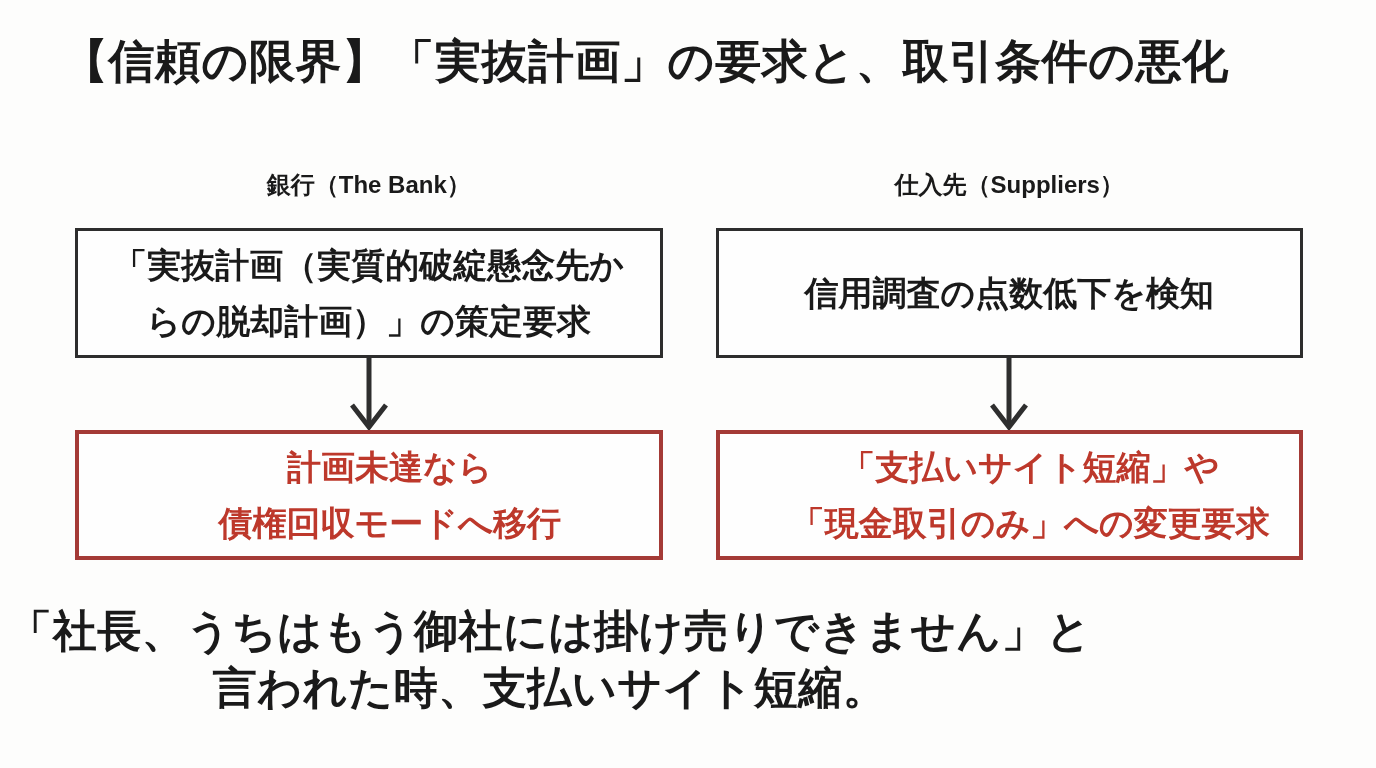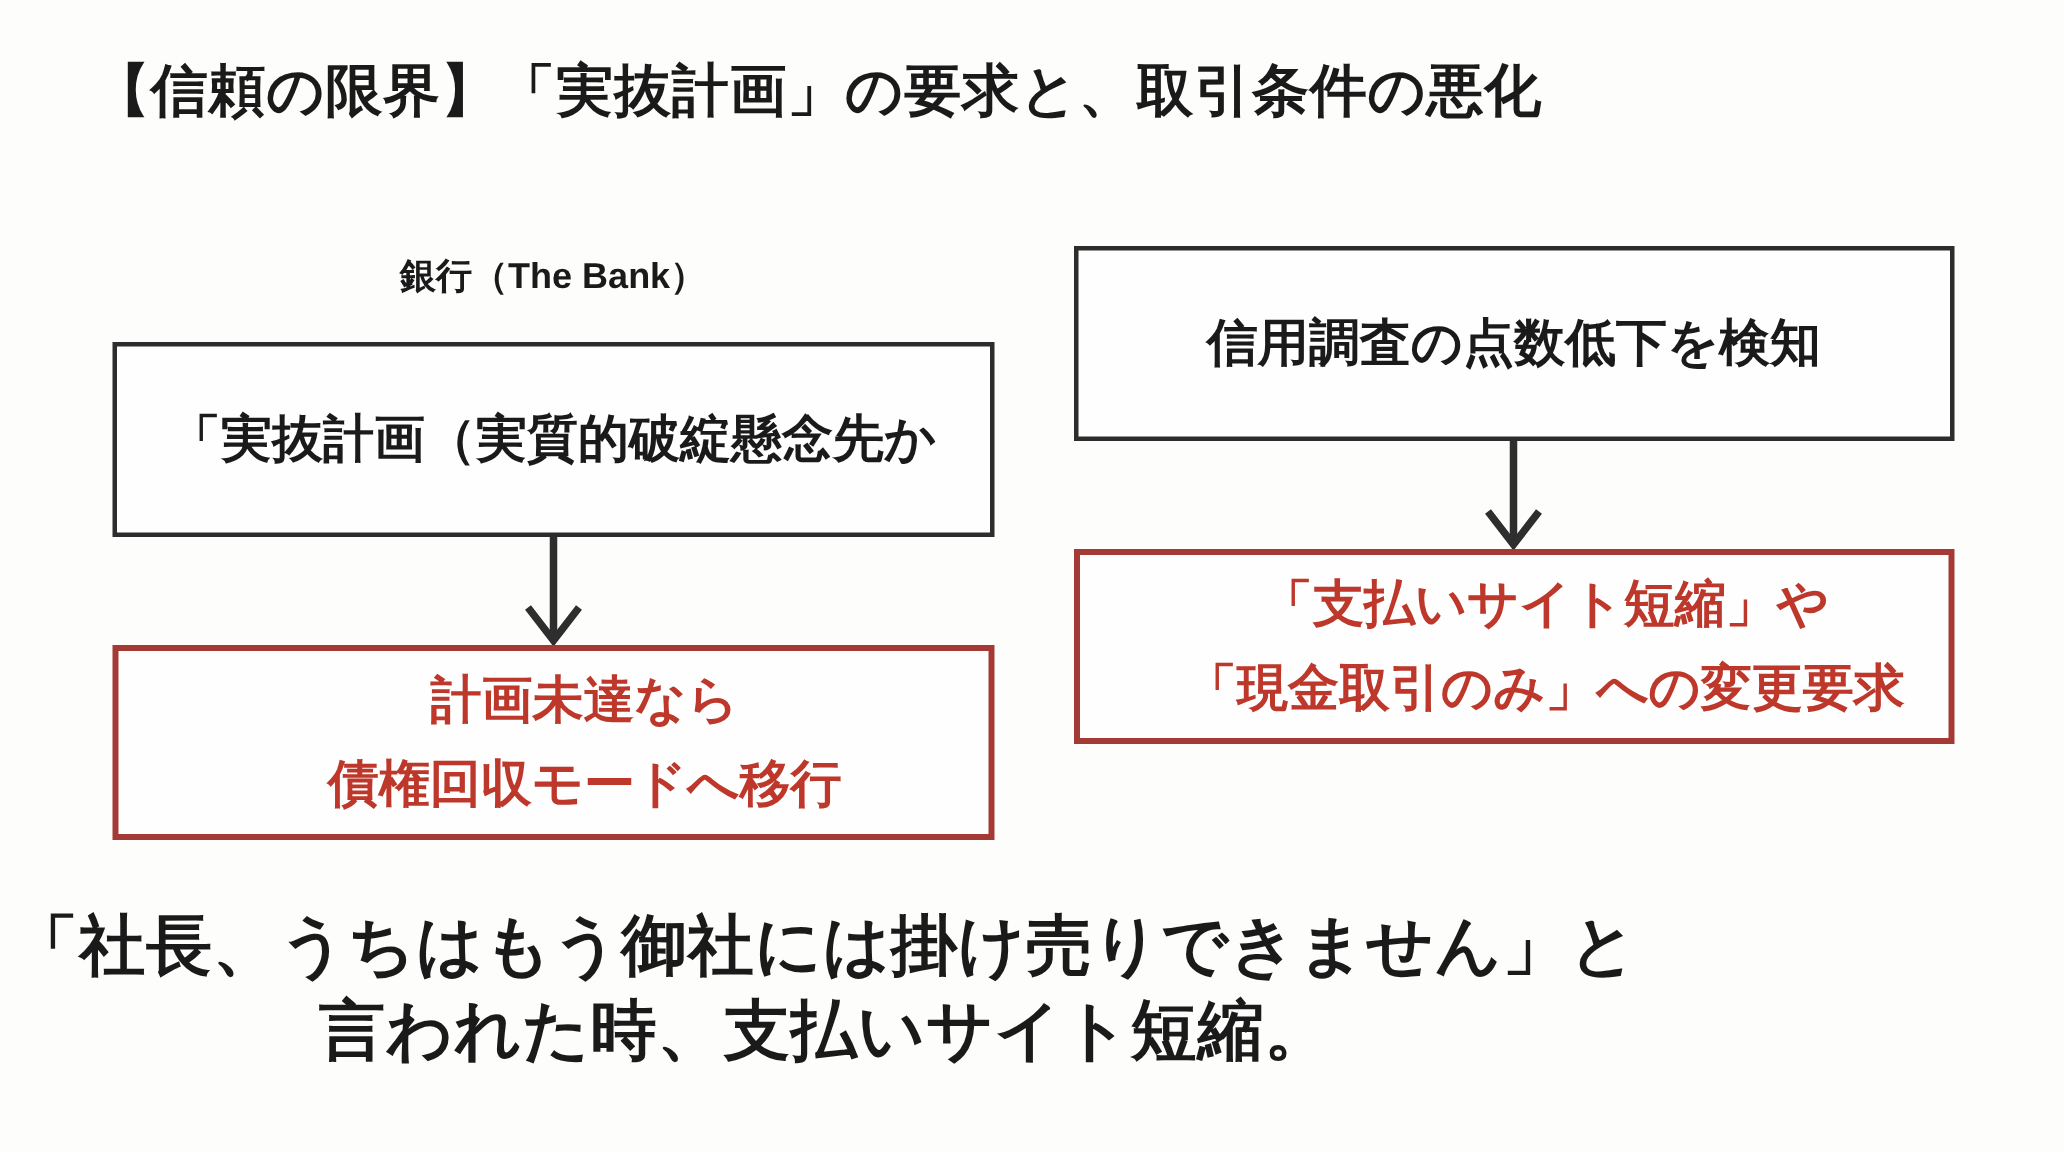--- a/index.html
+++ b/index.html
@@ -12,21 +12,21 @@
   }
   .slide {
     position: relative;
     width: 1376px;
     height: 768px;
   }
   .title {
     position: absolute;
     left: 62px;
     top: 34px;
-    font-size: 38px;
+    font-size: 46px;
     line-height: 54px;
     font-weight: 900;
     letter-spacing: 0.5px;
     white-space: nowrap;
   }
   .columns {
     position: absolute;
     top: 164px;
     left: 75px;
     width: 1228px;
@@ -97,34 +97,36 @@
 <div class="slide">
 
   <div class="title">【信頼の限界】「実抜計画」の要求と、取引条件の悪化</div>
 
   <div class="columns">
 
     <div class="column">
       <div class="col-header">銀行（The Bank）</div>
       <div class="trigger-box">
         <div>「実抜計画（実質的破綻懸念先か</div>
+        <div>らの脱却計画）」の策定要求</div>
       </div>
       <div class="arrow-wrap">
         <svg width="44" height="72" viewBox="0 0 44 72" fill="none" xmlns="http://www.w3.org/2000/svg">
           <path d="M22 0 V68" stroke="#2e2e2e" stroke-width="5"></path>
           <path d="M5 47 L22 69 L39 47" stroke="#2e2e2e" stroke-width="5" fill="none"></path>
         </svg>
       </div>
       <div class="consequence-box">
         <div>計画未達なら</div>
         <div>債権回収モードへ移行</div>
       </div>
     </div>
 
     <div class="column">
+      <div class="col-header">仕入先（Suppliers）</div>
       <div class="trigger-box">
         <div>信用調査の点数低下を検知</div>
       </div>
       <div class="arrow-wrap">
         <svg width="44" height="72" viewBox="0 0 44 72" fill="none" xmlns="http://www.w3.org/2000/svg">
           <path d="M22 0 V68" stroke="#2e2e2e" stroke-width="5"></path>
           <path d="M5 47 L22 69 L39 47" stroke="#2e2e2e" stroke-width="5" fill="none"></path>
         </svg>
       </div>
       <div class="consequence-box">

